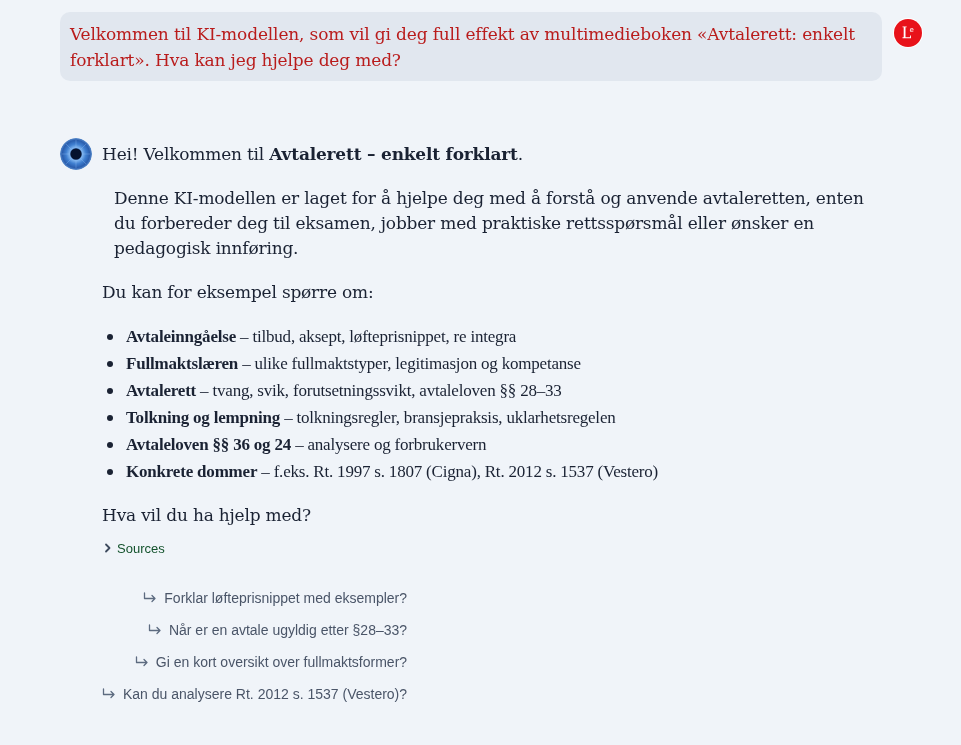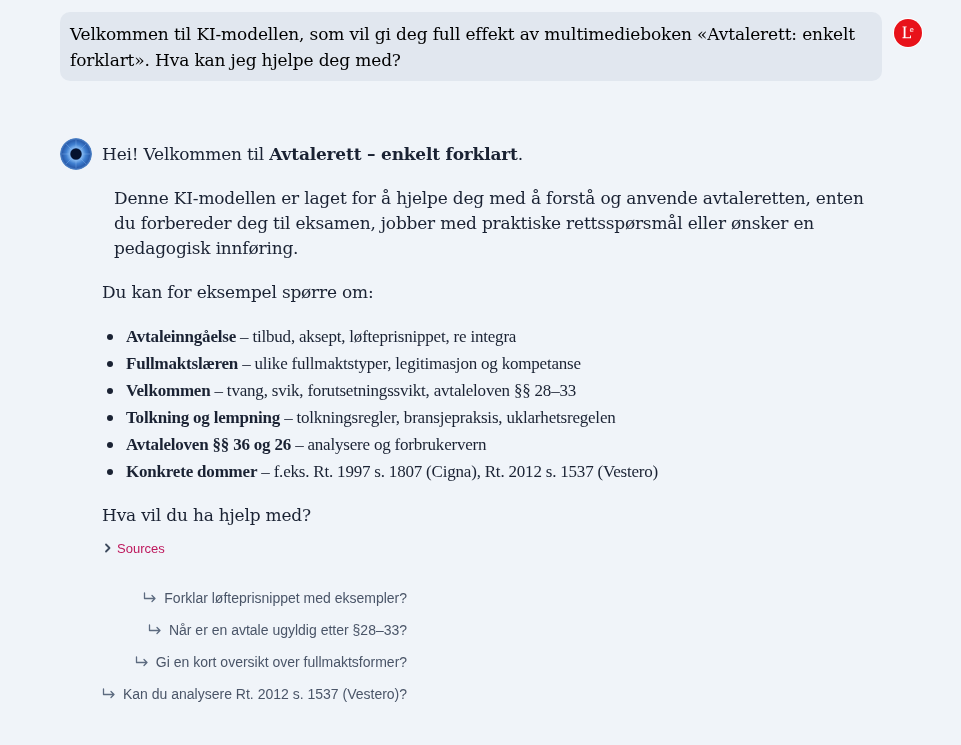--- a/index.html
+++ b/index.html
@@ -20,21 +20,21 @@
       left: 60px;
       top: 12px;
       width: 822px;
       height: 69px;
       box-sizing: border-box;
       background: #e1e7ef;
       border-radius: 10px;
       padding: 9px 10px 0 10px;
       font-size: 17px;
       line-height: 26px;
-      color: #000000;
+      color: #b91c1c;
       letter-spacing: -0.15px;
     }
     .user-avatar {
       position: absolute;
       left: 894px;
       top: 19px;
       width: 28px;
       height: 28px;
       border-radius: 50%;
       background: #e8121a;
@@ -94,21 +94,21 @@
     .p-question { position: absolute; top: 363px; left: 0; white-space: nowrap; }
     .sources {
       position: absolute;
       left: 102px;
       top: 539px;
       height: 18px;
       display: flex;
       align-items: center;
       font-family: "Liberation Sans", "DejaVu Sans", sans-serif;
       font-size: 13px;
-      color: #be185d;
+      color: #14532d;
       cursor: pointer;
     }
     .sources .chev { width: 12px; height: 12px; margin-right: 3px; display: block; }
     .followups {
       position: absolute;
       left: 102px;
       top: 588px;
       font-family: "Liberation Sans", "DejaVu Sans", sans-serif;
       font-size: 14px;
       color: #4a5568;
@@ -173,23 +173,23 @@
 <div class="bot-content">
   <p class="p-greeting"><span>Hei! Velkommen til </span><b>Avtalerett – enkelt forklart</b><span>.</span></p>
 
   <p class="p-intro">Denne KI-modellen er laget for å hjelpe deg med å forstå og anvende avtaleretten, enten du forbereder deg til eksamen, jobber med praktiske rettsspørsmål eller ønsker en pedagogisk innføring.</p>
 
   <p class="p-examples-lead">Du kan for eksempel spørre om:</p>
 
   <ul class="topic-list">
     <li><span class="bullet"></span><b>Avtaleinngåelse</b><span> – tilbud, aksept, løfteprisnippet, re integra</span></li>
     <li><span class="bullet"></span><b>Fullmaktslæren</b><span> – ulike fullmaktstyper, legitimasjon og kompetanse</span></li>
-    <li><span class="bullet"></span><b>Velkommen</b><span> – tvang, svik, forutsetningssvikt, avtaleloven §§ 28–33</span></li>
+    <li><span class="bullet"></span><b>Avtalerett</b><span> – tvang, svik, forutsetningssvikt, avtaleloven §§ 28–33</span></li>
     <li><span class="bullet"></span><b>Tolkning og lempning</b><span> – tolkningsregler, bransjepraksis, uklarhetsregelen</span></li>
-    <li><span class="bullet"></span><b>Avtaleloven §§ 36 og 26</b><span> – analysere og forbrukervern</span></li>
+    <li><span class="bullet"></span><b>Avtaleloven §§ 36 og 24</b><span> – analysere og forbrukervern</span></li>
     <li><span class="bullet"></span><b>Konkrete dommer</b><span> – f.eks. Rt. 1997 s. 1807 (Cigna), Rt. 2012 s. 1537 (Vestero)</span></li>
   </ul>
 
   <p class="p-question">Hva vil du ha hjelp med?</p>
 </div>
 
 <div class="sources">
   <svg class="chev" viewBox="0 0 12 12">
     <path d="M4 2.5 L7.5 6 L4 9.5" fill="none" stroke="#3d4a5e" stroke-width="1.8" stroke-linecap="round" stroke-linejoin="round"></path>
   </svg>

